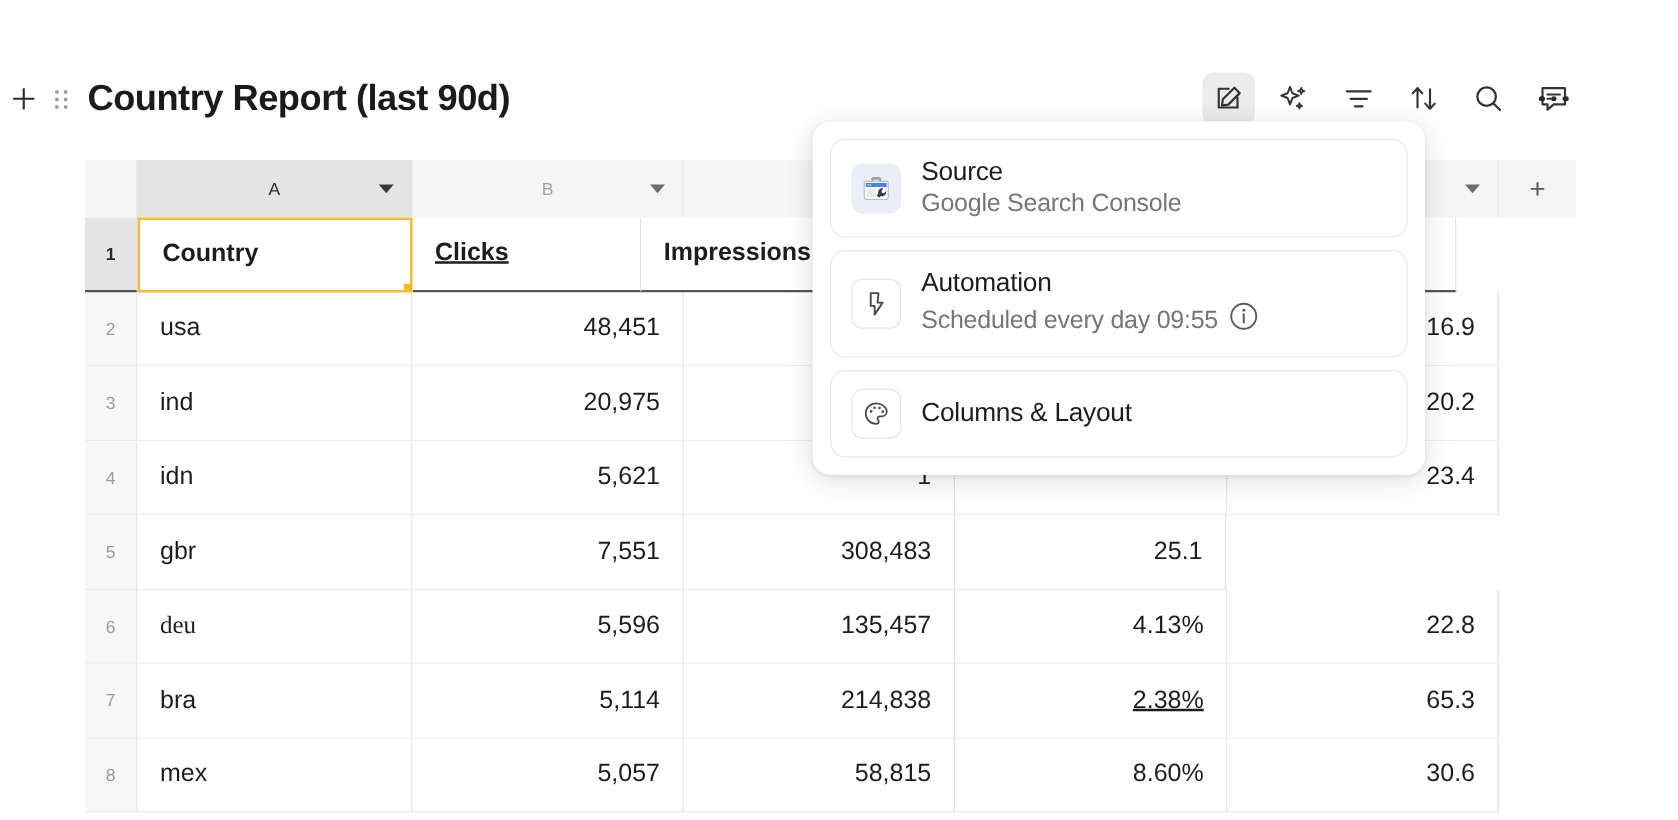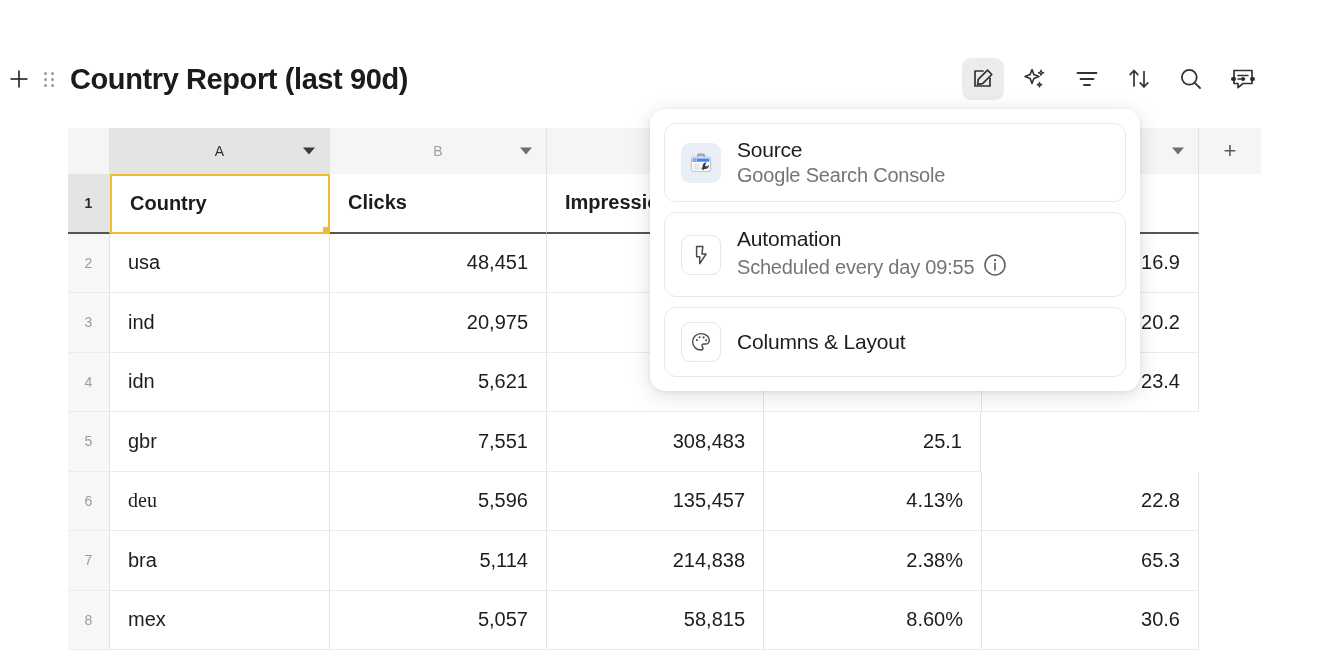--- a/index.html
+++ b/index.html
@@ -99,21 +99,21 @@
     border: 2.5px solid #f2bd2c; border-bottom: 2.5px solid #f2bd2c;
     position: relative; z-index: 4;
   }
   .cell.selected::after {
     content: ""; position: absolute; right: -5px; bottom: -5px;
     width: 10px; height: 10px; background: #f2bd2c;
   }
 
   
   .popup {
-    position: absolute; left: 650px; top: 109px; width: 490px;
+    position: absolute; left: 650px; top: 97px; width: 490px;
     background: #ffffff; border-radius: 15px; padding: 14px;
     box-shadow: 0 4px 22px rgba(0,0,0,0.13), 0 1px 4px rgba(0,0,0,0.07);
     z-index: 30;
   }
   .pop-card {
     border: 1px solid #e9e9e9; border-radius: 12px;
     display: flex; align-items: center; gap: 16px;
     padding: 14px 16px; margin-bottom: 10px; cursor: pointer;
     background: #ffffff;
   }
@@ -231,21 +231,21 @@
         <span class="caret"></span>
       </div>
       <div class="hdr-add" style="width:62px;">
         <span>+</span>
       </div>
     </div>
 
     <div class="grid-row data-row row-head">
       <div class="rownum hl" style="width:42px;">1</div>
       <div class="cell selected" style="width:220px;text-align:center;">Country</div>
-      <div class="cell" style="width:217px;">Clicks</div>
+      <div class="cell" style="width:183px;text-decoration:underline;">Clicks</div>
       <div class="cell" style="width:217px;">Impressions</div>
       <div class="cell" style="width:218px;">CTR</div>
       <div class="cell" style="width:217px;">Position</div>
       <div style="width:62px;"></div>
     </div>
 
     <div id="rows">
         <div class="grid-row data-row">
           <div class="rownum" style="width: 42px;">2</div>
           <div class="cell" style="width: 220px;">usa</div>
@@ -288,21 +288,21 @@
           <div class="cell num" style="width: 217px;">135,457</div>
           <div class="cell num" style="width: 218px;">4.13%</div>
           <div class="cell num" style="width: 217px;">22.8</div>
           <div style="width: 62px;"></div>
         </div>
         <div class="grid-row data-row">
           <div class="rownum" style="width: 42px;">7</div>
           <div class="cell" style="width: 220px;">bra</div>
           <div class="cell num" style="width: 217px;">5,114</div>
           <div class="cell num" style="width: 217px;">214,838</div>
-          <div class="cell num" style="width: 218px;">2.38%</div>
+          <div class="cell num" style="width: 218px; text-decoration: underline;">2.38%</div>
           <div class="cell num" style="width: 217px;">65.3</div>
           <div style="width: 62px;"></div>
         </div>
         <div class="grid-row data-row">
           <div class="rownum" style="width: 42px;">8</div>
           <div class="cell" style="width: 220px;">mex</div>
           <div class="cell num" style="width: 217px;">5,057</div>
           <div class="cell num" style="width: 217px;">58,815</div>
           <div class="cell num" style="width: 218px;">8.60%</div>
           <div class="cell num" style="width: 217px;">30.6</div>

